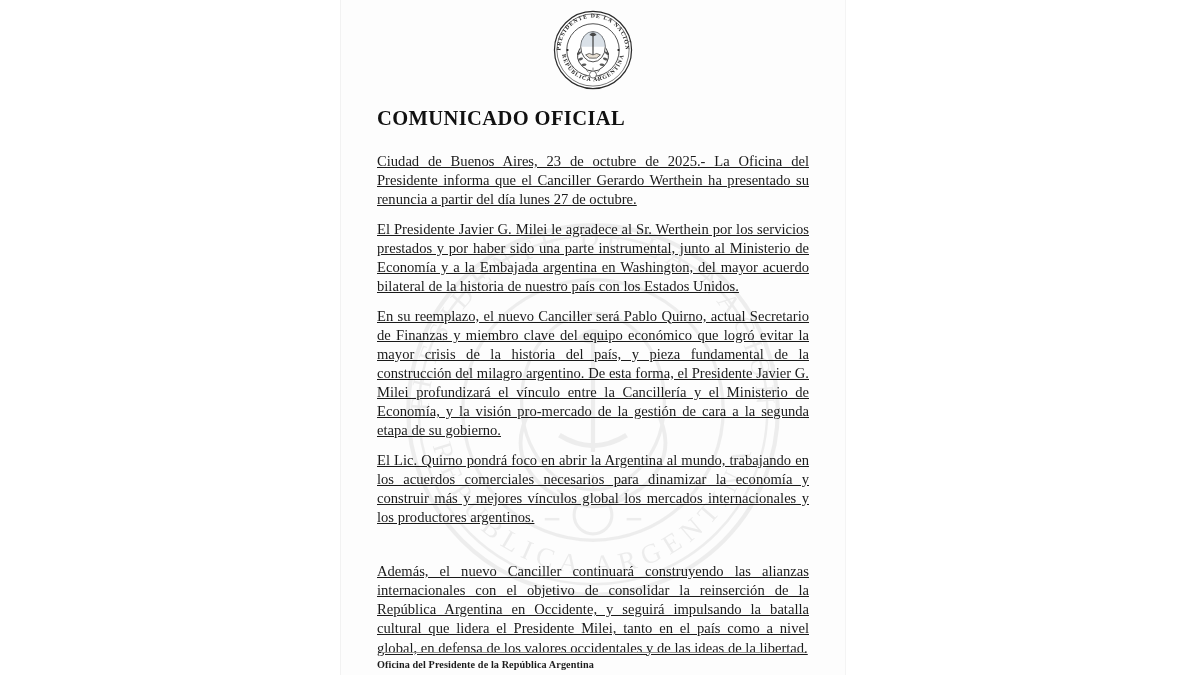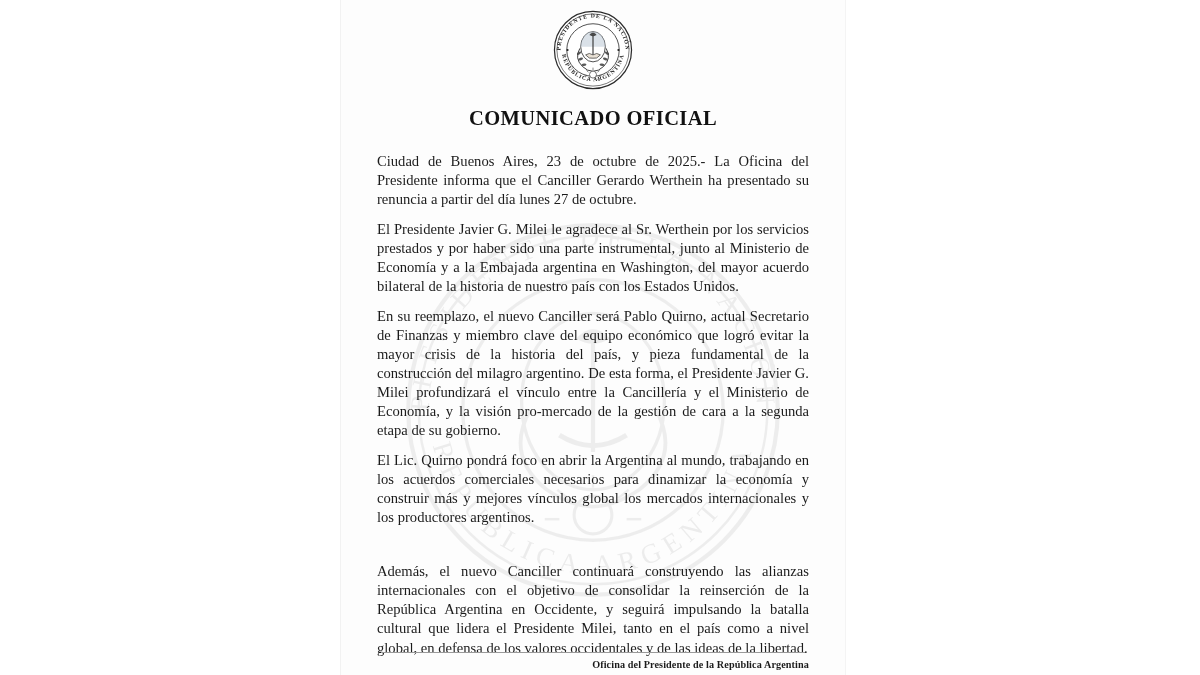--- a/index.html
+++ b/index.html
@@ -68,32 +68,33 @@
     padding-top: 9px;
   }
   .seal {
     width: 82px;
     height: 82px;
   }
   .seal svg { display: block; width: 100%; height: 100%; }
 
   
   .doc-title {
-    text-align: center;
+    text-align: left;
     font-size: 20.5px;
     font-weight: bold;
     letter-spacing: 0.4px;
     margin: 16px 0 0 0;
     color: #111111;
     font-family: "Liberation Serif", "DejaVu Serif", serif;
   }
 
   
   .body-copy {
     margin-top: 22px;
+    text-decoration: underline;
   }
   .para {
     text-align: justify;
     text-justify: inter-word;
     font-size: 14.6px;
     line-height: 19.1px;
     margin: 0 0 10.5px 0;
     color: #1b1b1b;
     hyphens: none;
   }
@@ -108,21 +109,21 @@
     padding: 0 36px;
     box-sizing: border-box;
     z-index: 1;
   }
   .footer-rule {
     height: 0;
     border-top: 1.1px solid #9a9a9a;
     margin: 0 4px 6px 4px;
   }
   .footer-text {
-    text-align: right;
+    text-align: left;
     font-size: 10.2px;
     font-weight: bold;
     color: #1b1b1b;
     letter-spacing: 0.1px;
   }
 </style>
 </head>
 <body>
 
 <div class="canvas">

